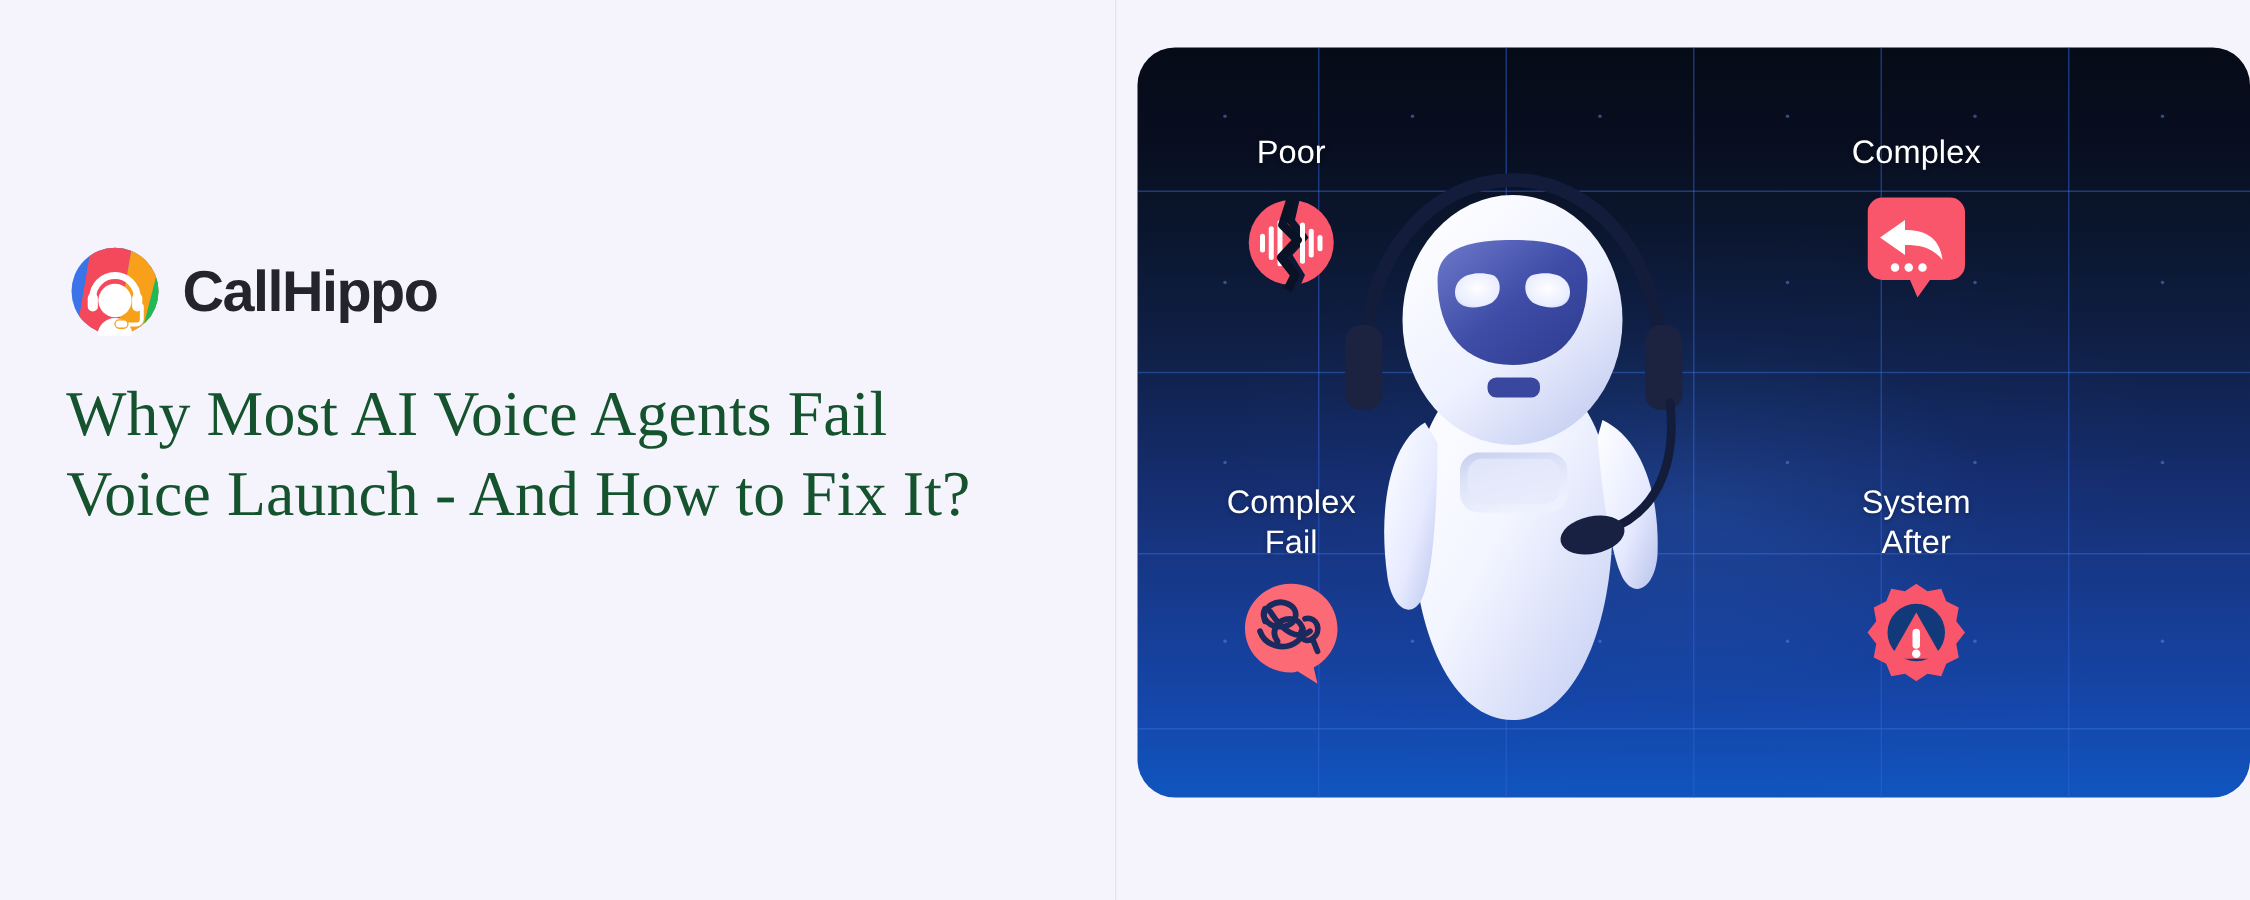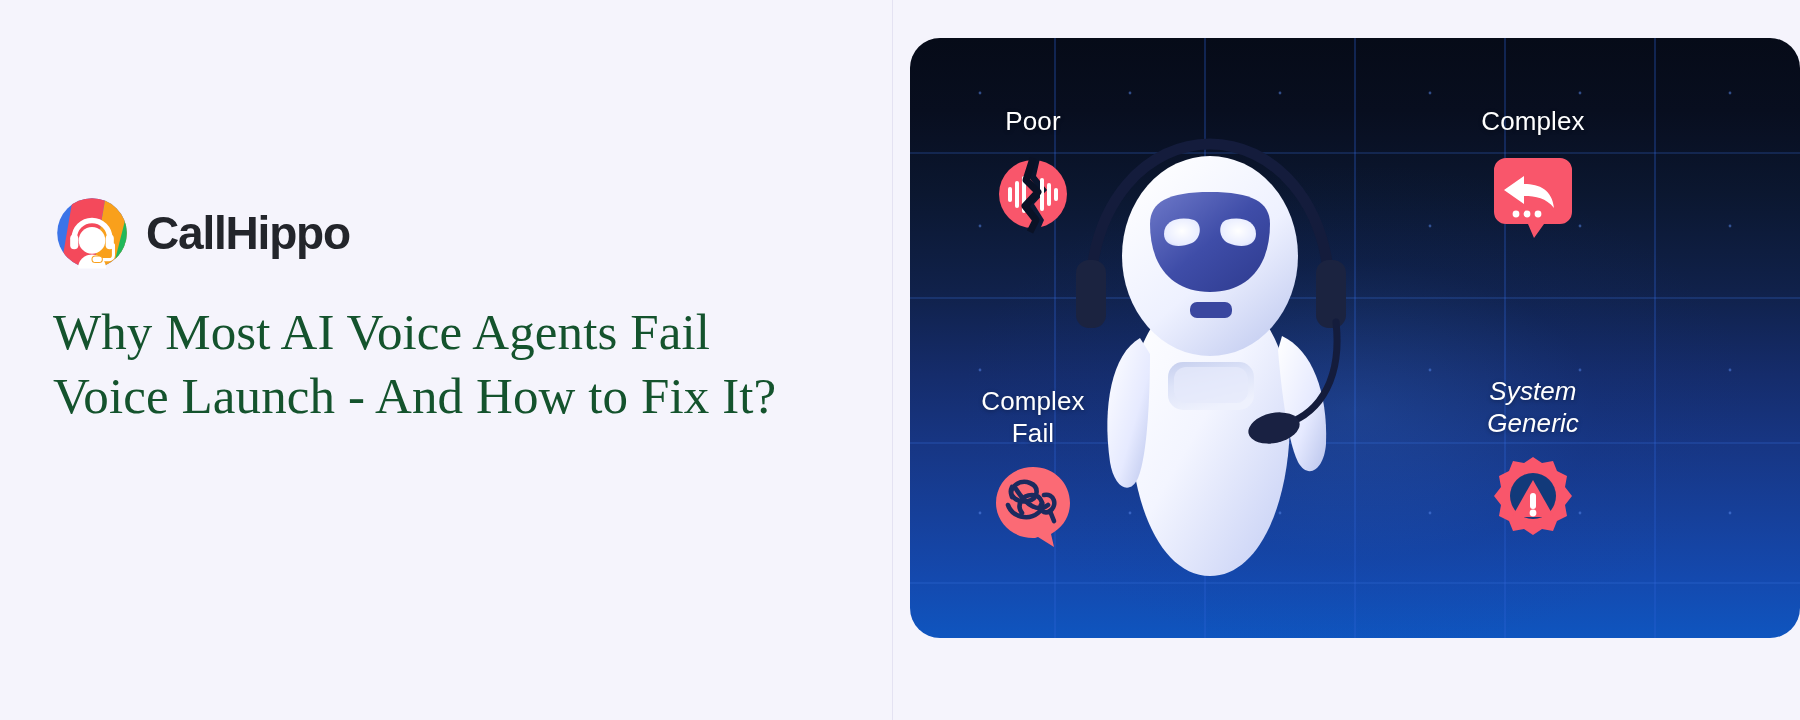--- a/index.html
+++ b/index.html
@@ -132,21 +132,21 @@
   .tag .tag-l { display: block; white-space: nowrap; }
 
   .tag-icon {
     margin: 16px auto 0;
     display: block;
   }
 
   #tag-poor-recognition { left: 23px; top: 68px; }
   #tag-generic-responses { left: 523px; top: 68px; }
   #tag-complex-query    { left: 23px; top: 348px; }
-  #tag-system-errors    { left: 523px; top: 338px; font-style: italic; }
+  #tag-system-errors    { left: 523px; top: 348px; }
 
   .robot-wrap {
     position: absolute;
     left: 140px;
     top: 68px;
     width: 320px;
     height: 540px;
   }
   .robot-svg { display: block; width: 100%; height: 100%; }
 </style>
@@ -359,21 +359,21 @@
           <path d="M14 40 C18 52 34 56 44 48 C52 42 48 30 38 30 C28 30 22 40 28 48"></path>
           <path d="M22 24 C32 40 44 48 54 40"></path>
           <path d="M50 30 C60 28 64 40 56 46 C50 50 44 44 48 38"></path>
           <path d="M56 46 L60 56"></path>
         </g>
       </svg>
     </div>
 
     <div class="tag" id="tag-system-errors">
       <span class="tag-l">System</span>
-      <span class="tag-l">Generic</span>
+      <span class="tag-l">After</span>
       <svg class="tag-icon" width="82" height="82" viewBox="0 0 82 82">
         <g fill="#f9566b">
           <path d="M41 2
                    L50 8 L61 6 L65 16 L75 21 L73 32 L80 41 L73 50 L75 61 L65 66 L61 76 L50 74 L41 80
                    L32 74 L21 76 L17 66 L7 61 L9 50 L2 41 L9 32 L7 21 L17 16 L21 6 L32 8 Z"></path>
         </g>
         <circle cx="41" cy="41" r="23" fill="#1b2a5e" opacity="0"></circle>
         <circle cx="41" cy="41" r="24" fill="none" stroke="#0f2a63" stroke-width="0"></circle>
         <path d="M41 41 m-24 0 a24 24 0 1 0 48 0 a24 24 0 1 0 -48 0" fill="#122a63" opacity="0"></path>
         <circle cx="41" cy="41" r="23.5" fill="#10265c" opacity="0"></circle>

